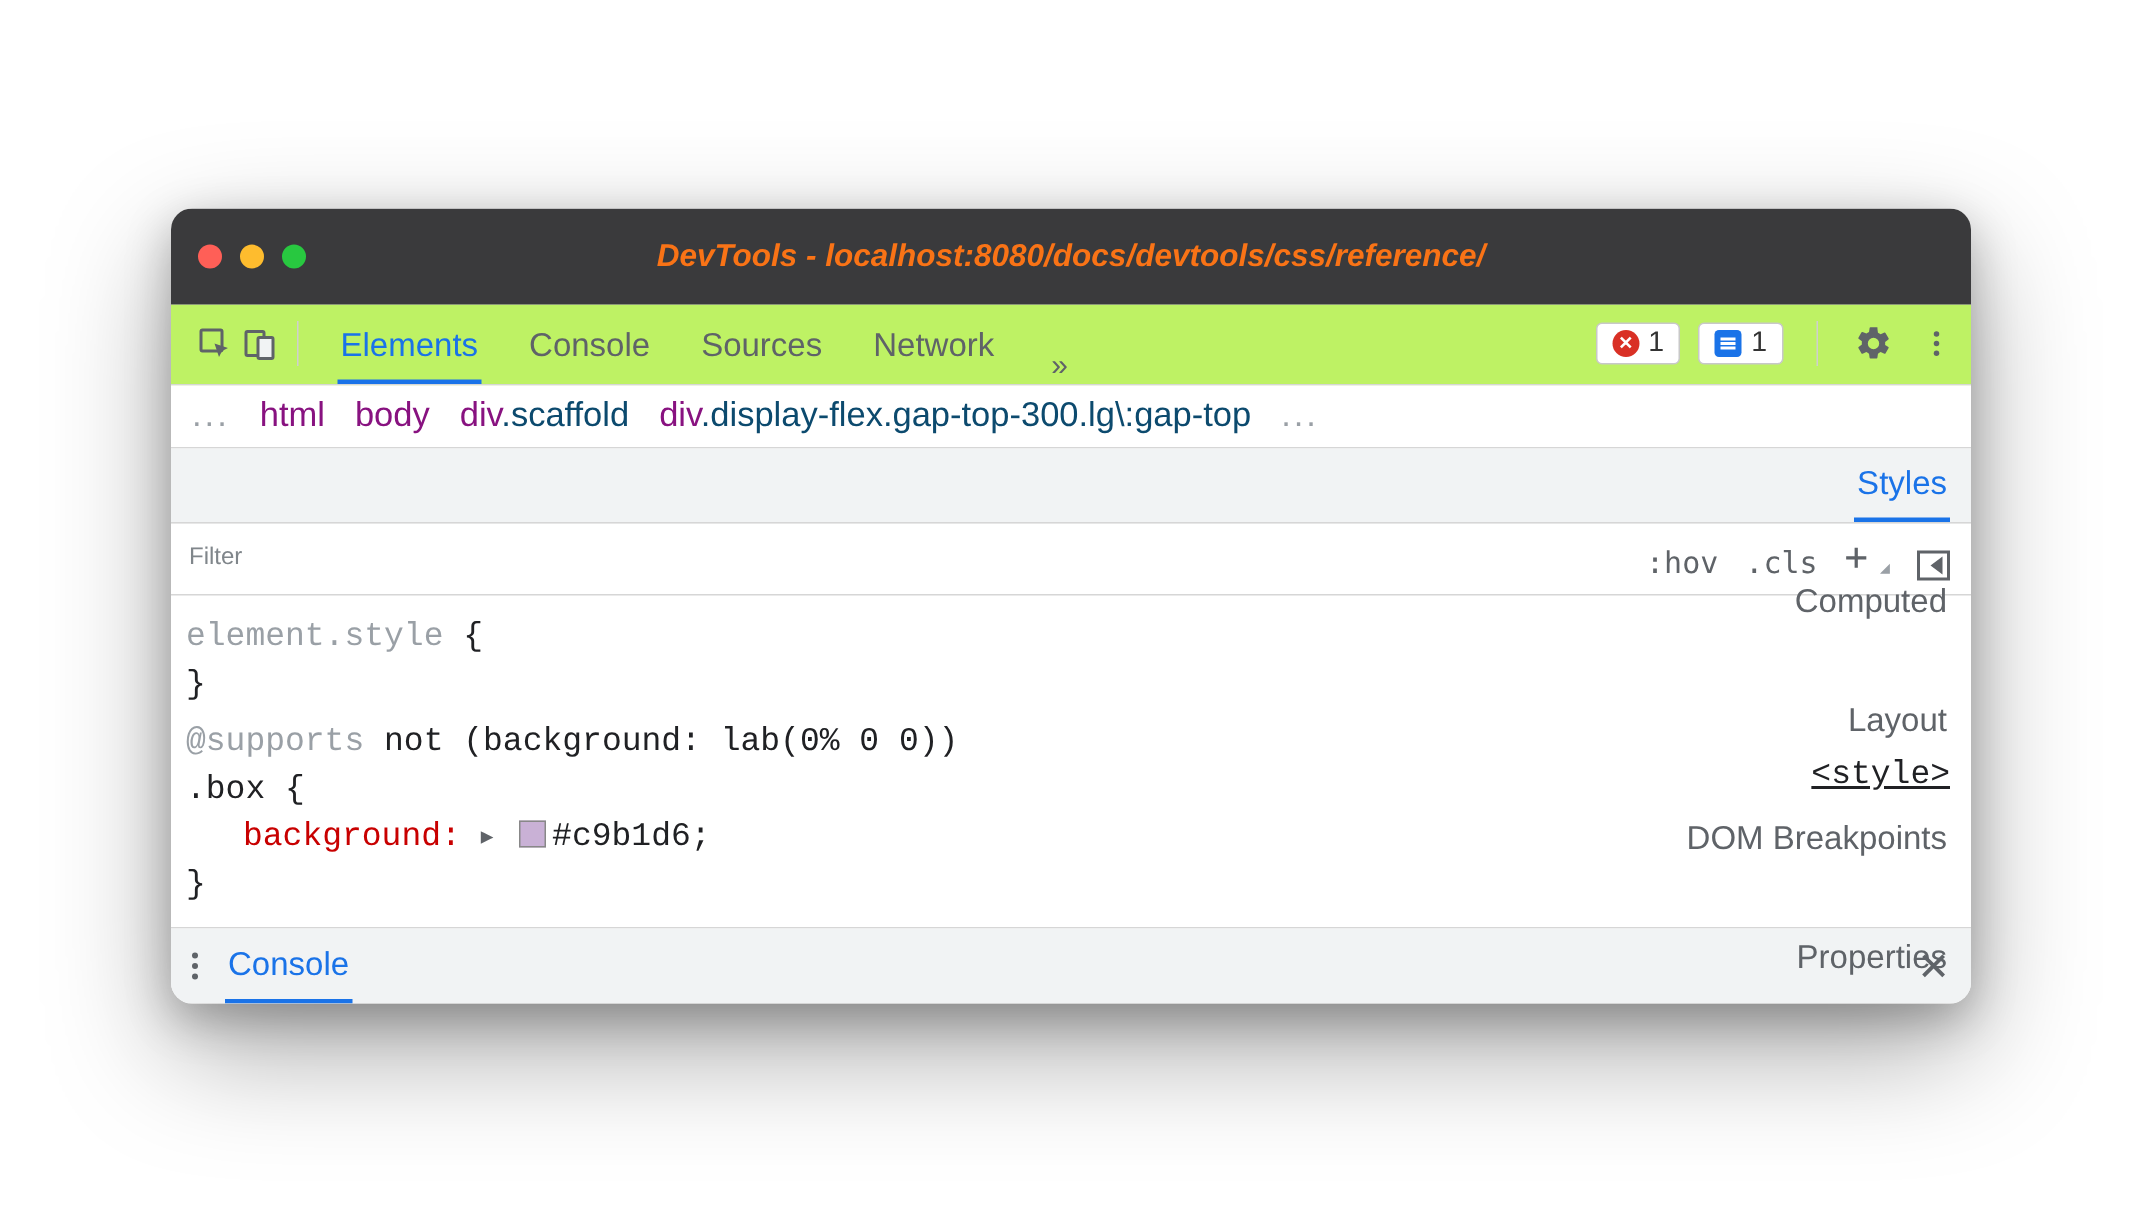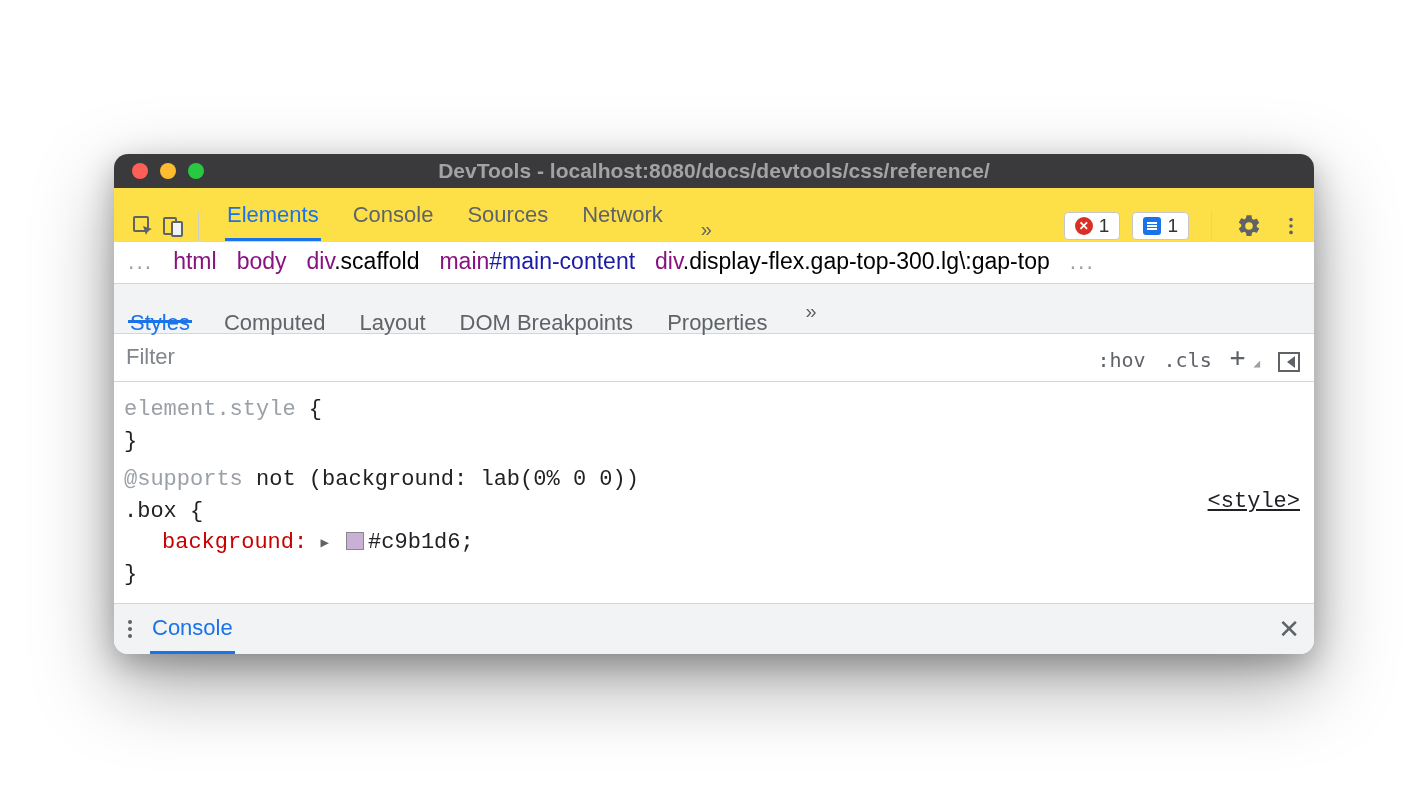--- a/index.html
+++ b/index.html
@@ -14,40 +14,41 @@
   }
   .window {
     width: 1200px;
     border-radius: 14px;
     overflow: hidden;
     box-shadow: 0 30px 80px rgba(0,0,0,0.35), 0 10px 30px rgba(0,0,0,0.25);
     background: #fff;
   }
   .titlebar {
     background: #3a3a3c;
-    color: #a3a3a3;
-    height: 34px;
+    color: #f97316;
+    height: 64px;
     display: flex;
     align-items: center;
     padding: 0 16px;
     position: relative;
+    font-style: italic;
   }
   .traffic { display: flex; gap: 12px; position: absolute; left: 18px; }
   .dot { width: 16px; height: 16px; border-radius: 50%; }
   .dot.red { background: #ff5f57; }
   .dot.yellow { background: #febc2e; }
   .dot.green { background: #28c840; }
   .titlebar-title { margin: 0 auto; font-weight: 600; font-size: 21px; }
 
   .toolbar {
     display: flex;
-    align-items: flex-end;
+    align-items: center;
     height: 54px;
     border-bottom: 1px solid #d6d6d6;
-    background: #fde047;
+    background: #bef264;
     padding: 0 8px 0 14px;
   }
   .tb-icon {
     width: 30px; height: 30px;
     display: inline-flex; align-items: center; justify-content: center;
     color: #5f6368;
   }
   .tb-sep { width: 1px; height: 30px; background: #cfcfcf; margin: 0 10px; }
   .main-tabs { display: flex; align-items: flex-end; height: 100%; gap: 30px; margin-left: 16px; }
   .main-tab { color: #5f6368; font-size: 22px; padding: 10px 2px 10px 2px; cursor:pointer; border-bottom: 3px solid transparent; }
@@ -69,41 +70,41 @@
   .breadcrumb {
     display:flex; align-items:center; gap:20px;
     padding: 6px 14px 8px 14px;
     font-size: 23px;
     border-bottom: 1px solid #d6d6d6;
     background:#fff;
     overflow:hidden; white-space:nowrap;
   }
   .bc-ell { color:#9aa0a6; letter-spacing:2px;}
   .bc-tag { color:#881280; }
-  .bc-cls { color:#000000; }
+  .bc-cls { color:#0c4a6e; }
   .bc-id  { color:#1a1aa6; }
 
   .subtabs {
-    display:flex; gap:30px;
-    padding: 16px 14px; height: 50px;
+    display:flex; align-items:flex-end; gap:30px;
+    padding: 0 14px; height: 50px;
     border-bottom: 1px solid #d6d6d6;
     background:#f1f3f4;
-    font-size:22px; color:#5f6368;
+    font-size:22px; color:#5f6368;flex-direction:column;
   }
   .subtab { padding: 10px 2px; cursor:pointer; border-bottom:3px solid transparent;}
   .subtab.active { color:#1a73e8; border-bottom:3px solid #1a73e8;}
 
   .filterbar {
     display:flex; align-items:center;
     border-bottom:1px solid #d6d6d6;
     height: 48px;
   }
   .filter-input {
     flex:1; border:none; outline:none;
-    font-size:22px; padding:8px 12px; color:#5f6368;
+    font-size:16px; padding:8px 12px; color:#5f6368;
     background:#fff;
   }
   .filter-input::placeholder{color:#80868b;}
   .ftools { display:flex; align-items:flex-end; gap:18px; padding:0 14px; font-family:Menlo,Consolas,monospace; font-size:20px; color:#5f6368;}
   .ftools .plus { font-size:26px; font-weight:300; }
   .ftools .panel-icon { width:22px;height:20px;border:2px solid #5f6368;position:relative;}
   .ftools .panel-icon::before{content:"";position:absolute;right:3px;top:2px;border-top:6px solid transparent;border-bottom:6px solid transparent;border-right:8px solid #5f6368;}
   .resize-grip{font-size:11px;color:#9aa0a6;align-self:flex-end;margin-bottom:2px;margin-left:-10px;}
 
   .styles-pane {
@@ -199,21 +200,20 @@
           </svg>
       </span>
     </div>
   </div>
 
   <div class="breadcrumb">
     <span class="bc-ell">...</span>
     <span><span class="bc-tag">html</span></span>
     <span><span class="bc-tag">body</span></span>
     <span><span class="bc-tag">div</span><span class="bc-cls">.scaffold</span></span>
-    <span><span class="bc-tag">main</span><span class="bc-id bc-cls">#main-content</span></span>
     <span><span class="bc-tag">div</span><span class="bc-cls">.display-flex.gap-top-300.lg\:gap-top</span></span>
     <span class="bc-ell">...</span>
   </div>
 
   <div class="subtabs">
     <div class="subtab active">Styles</div>
     <div class="subtab">Computed</div>
     <div class="subtab">Layout</div>
     <div class="subtab">DOM Breakpoints</div>
     <div class="subtab">Properties</div>

